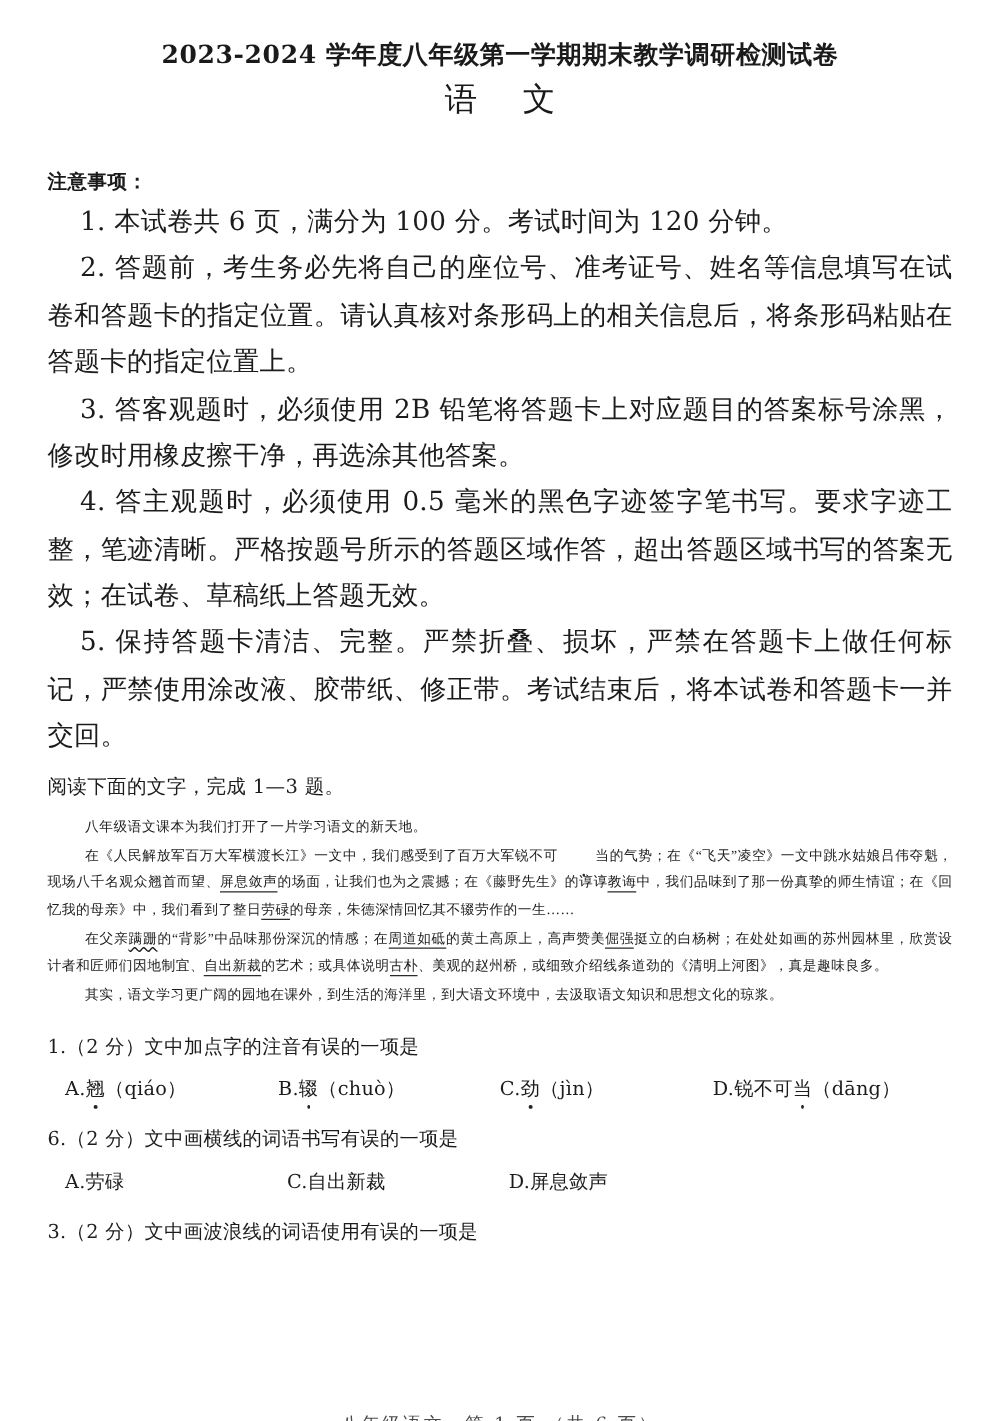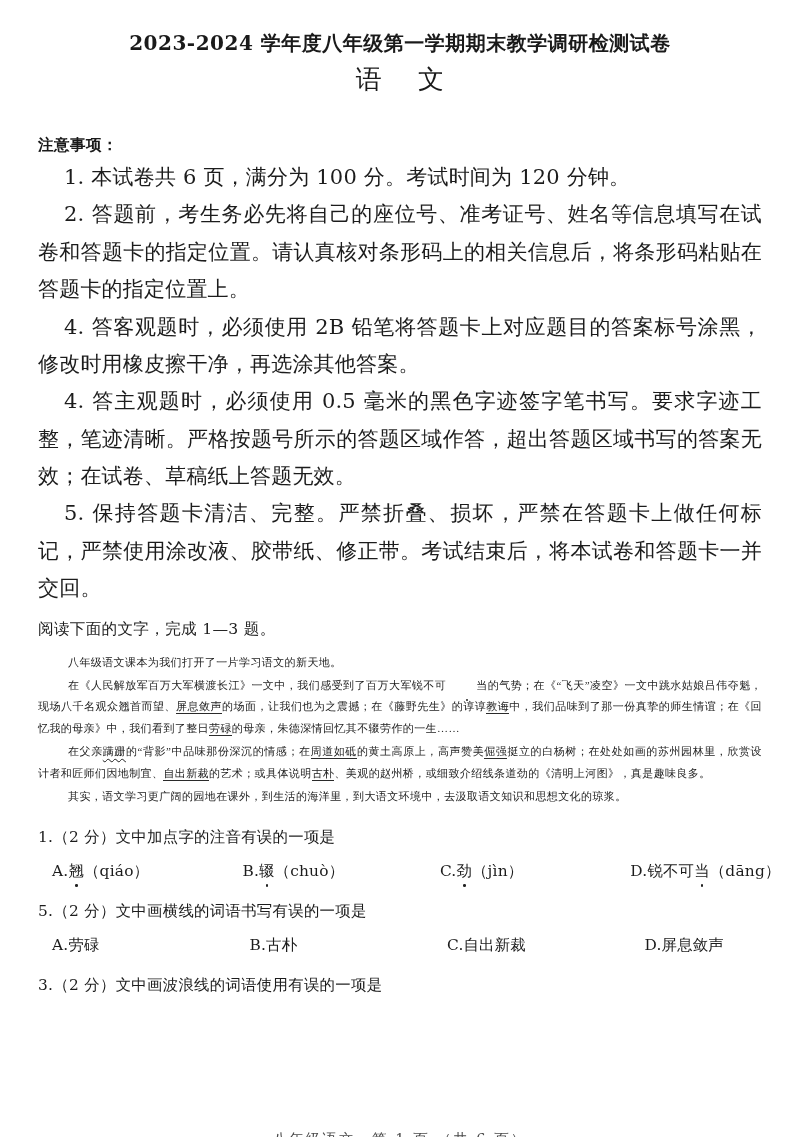--- a/index.html
+++ b/index.html
@@ -131,21 +131,20 @@
     color: #1c1c1c;
     line-height: 1.7;
   }
   .q-options {
     display: flex;
     margin-top: 11px;
     padding-left: 14px;
     font-size: 15.4px;
     color: #1c1c1c;
     letter-spacing: 0.2px;
-    gap: 20px;
   }
   .q-options .opt {
     flex: 0 0 25%;
     white-space: nowrap;
   }
   .q-options.opts-pinyin .opt:nth-child(1) { flex: 0 0 24%; }
   .q-options.opts-pinyin .opt:nth-child(2) { flex: 0 0 25%; }
   .q-options.opts-pinyin .opt:nth-child(3) { flex: 0 0 24%; }
 
   
@@ -165,21 +164,21 @@
 
 <div class="page">
 
   <div class="doc-title">2023-2024 学年度八年级第一学期期末教学调研检测试卷</div>
   <div class="doc-subject">语  文</div>
 
   <div class="notice-wrap">
     <div class="notice-heading">注意事项：</div>
     <p class="notice-item">1. 本试卷共 6 页，满分为 100 分。考试时间为 120 分钟。</p>
     <p class="notice-item">2. 答题前，考生务必先将自己的座位号、准考证号、姓名等信息填写在试卷和答题卡的指定位置。请认真核对条形码上的相关信息后，将条形码粘贴在答题卡的指定位置上。</p>
-    <p class="notice-item">4. 答客观题时，必须使用 2B 铅笔将答题卡上对应题目的答案标号涂黑，修改时用橡皮擦干净，再选涂其他答案。</p>
+    <p class="notice-item">3. 答客观题时，必须使用 2B 铅笔将答题卡上对应题目的答案标号涂黑，修改时用橡皮擦干净，再选涂其他答案。</p>
     <p class="notice-item">4. 答主观题时，必须使用 0.5 毫米的黑色字迹签字笔书写。要求字迹工整，笔迹清晰。严格按题号所示的答题区域作答，超出答题区域书写的答案无效；在试卷、草稿纸上答题无效。</p>
     <p class="notice-item">5. 保持答题卡清洁、完整。严禁折叠、损坏，严禁在答题卡上做任何标记，严禁使用涂改液、胶带纸、修正带。考试结束后，将本试卷和答题卡一并交回。</p>
   </div>
 
   <div class="lead-line">阅读下面的文字，完成 1—3 题。</div>
 
   <div class="passage">
     <p>
       <span>八年级语文课本为我们打开了一片学习语文的新天地。</span>
     </p>
@@ -201,24 +200,23 @@
     <div class="q-stem">1.（2 分）文中加点字的注音有误的一项是</div>
     <div class="q-options opts-pinyin">
       <div class="opt"><span>A.</span><span class="dotted-char">翘</span><span>（qiáo）</span></div>
       <div class="opt"><span>B.</span><span class="dotted-char">辍</span><span>（chuò）</span></div>
       <div class="opt"><span>C.</span><span class="dotted-char">劲</span><span>（jìn）</span></div>
       <div class="opt"><span>D.</span><span>锐不可</span><span class="dotted-char">当</span><span>（dāng）</span></div>
     </div>
   </div>
 
   <div class="question">
-    <div class="q-stem">5.（2 分）文中画横线的词语书写有误的一项是</div>
+    <div class="q-stem">6.（2 分）文中画横线的词语书写有误的一项是</div>
     <div class="q-options">
       <div class="opt"><span>A.</span><span>劳碌</span></div>
-      <div class="opt"><span>B.</span><span>古朴</span></div>
       <div class="opt"><span>C.</span><span>自出新裁</span></div>
       <div class="opt"><span>D.</span><span>屏息敛声</span></div>
     </div>
   </div>
 
   <div class="question">
     <div class="q-stem">3.（2 分）文中画波浪线的词语使用有误的一项是</div>
   </div>
 
   <div class="footer">八年级语文　第 1 页 （共 6 页）</div>

